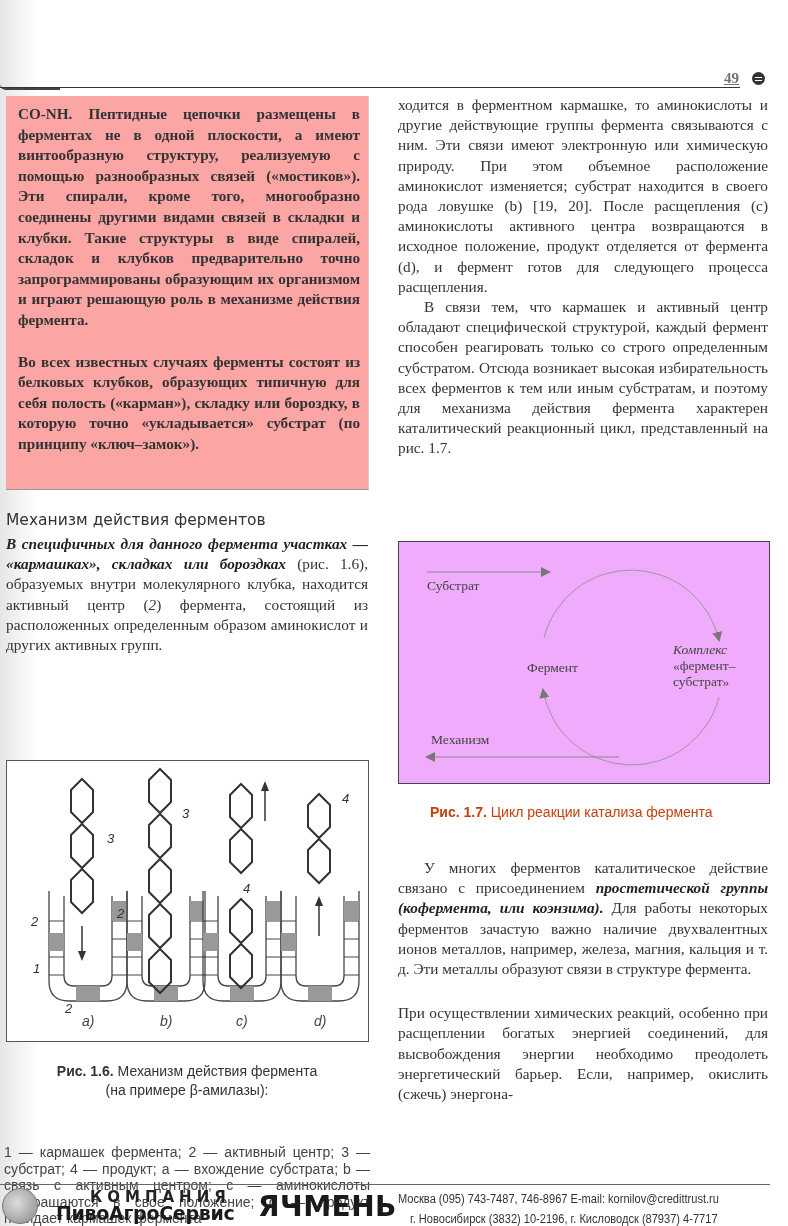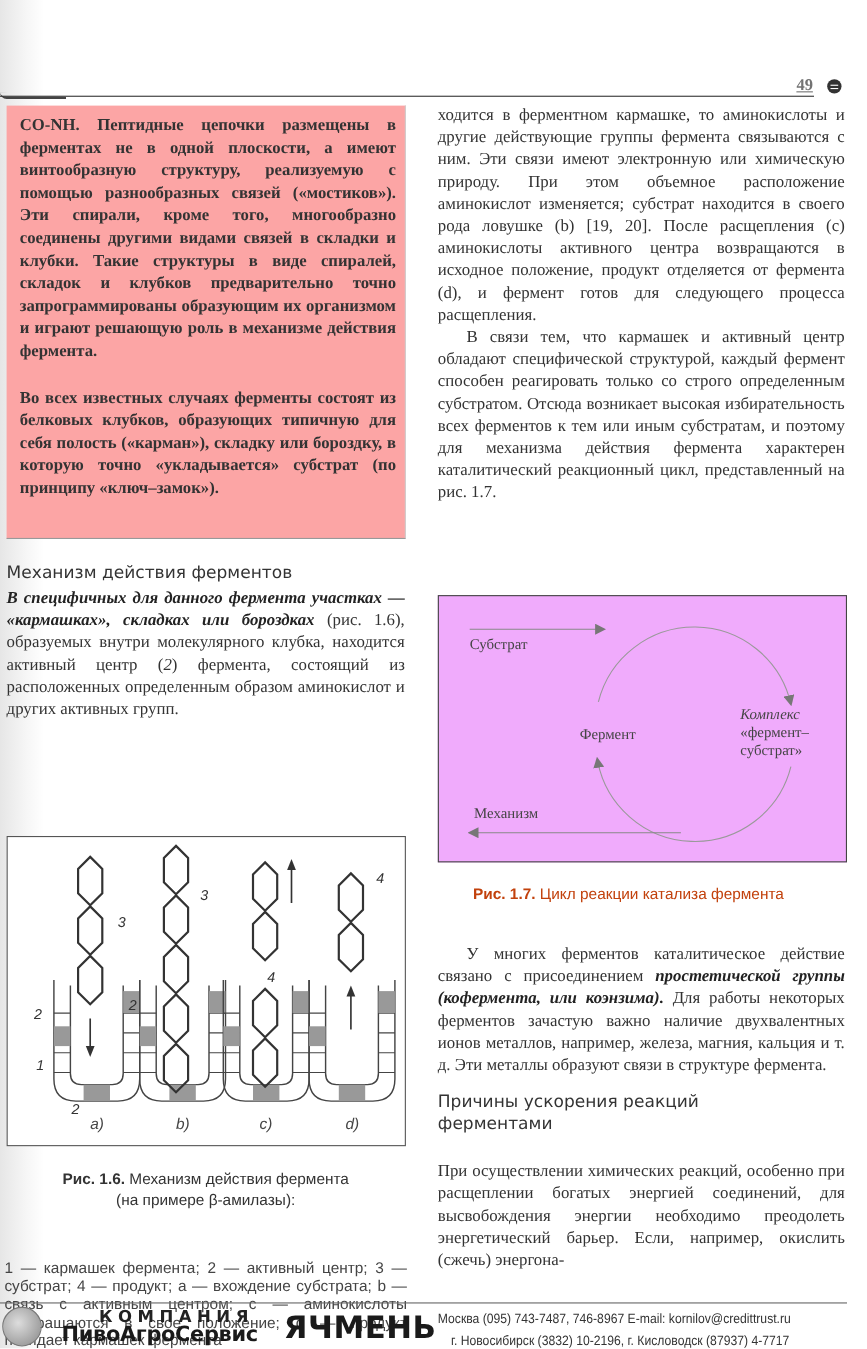--- a/index.html
+++ b/index.html
@@ -93,21 +93,20 @@
   <span class="fig-label" style="left:128px;top:118px;">Фермент</span>
   <span class="fig-label" style="left:274px;top:100px;font-style:italic;">Комплекс</span>
   <span class="fig-label" style="left:274px;top:116px;">«фермент–</span>
   <span class="fig-label" style="left:274px;top:132px;">субстрат»</span>
   <span class="fig-label" style="left:32px;top:190px;">Механизм</span>
 </div>
 <div class="fig-caption" style="position:absolute;left:430px;top:804px;"><b>Рис. 1.7.</b><span> Цикл реакции катализа фермента</span></div>
 
 <div class="col-right" style="top:858px;">
   <p class="body-text indent"><span>У многих ферментов каталитическое действие связано с присоединением </span><span class="bi">простетической группы (кофермента, или коэнзима).</span><span> Для работы некоторых ферментов зачастую важно наличие двухвалентных ионов металлов, например, железа, магния, кальция и т. д. Эти металлы образуют связи в структуре фермента.</span></p>
-  <h3 class="sec-heading" style="margin-top:12px;width:260px;">Причины ускорения реакций ферментами</h3>
   <p class="body-text" style="margin-top:24px;">При осуществлении химических реакций, особенно при расщеплении богатых энергией соединений, для высвобождения энергии необходимо преодолеть энергетический барьер. Если, например, окислить (сжечь) энергона-</p>
 </div>
 
 <div class="fig16">
   <svg id="fig16svg" width="363" height="282" viewBox="0 0 363 282">
       <path d="M42,130 L42,220 Q42,240 62,240 L100,240 Q120,240 120,220 L120,130" fill="none" stroke="#444" stroke-width="1.3"></path>
       <path d="M57,135 L57,215 Q57,225 67,225 L95,225 Q105,225 105,215 L105,135" fill="none" stroke="#444" stroke-width="1.3"></path>
       <line x1="42" y1="160" x2="57" y2="160" stroke="#444" stroke-width="1"></line>
       <line x1="105" y1="160" x2="120" y2="160" stroke="#444" stroke-width="1"></line>
       <line x1="42" y1="178" x2="57" y2="178" stroke="#444" stroke-width="1"></line>

